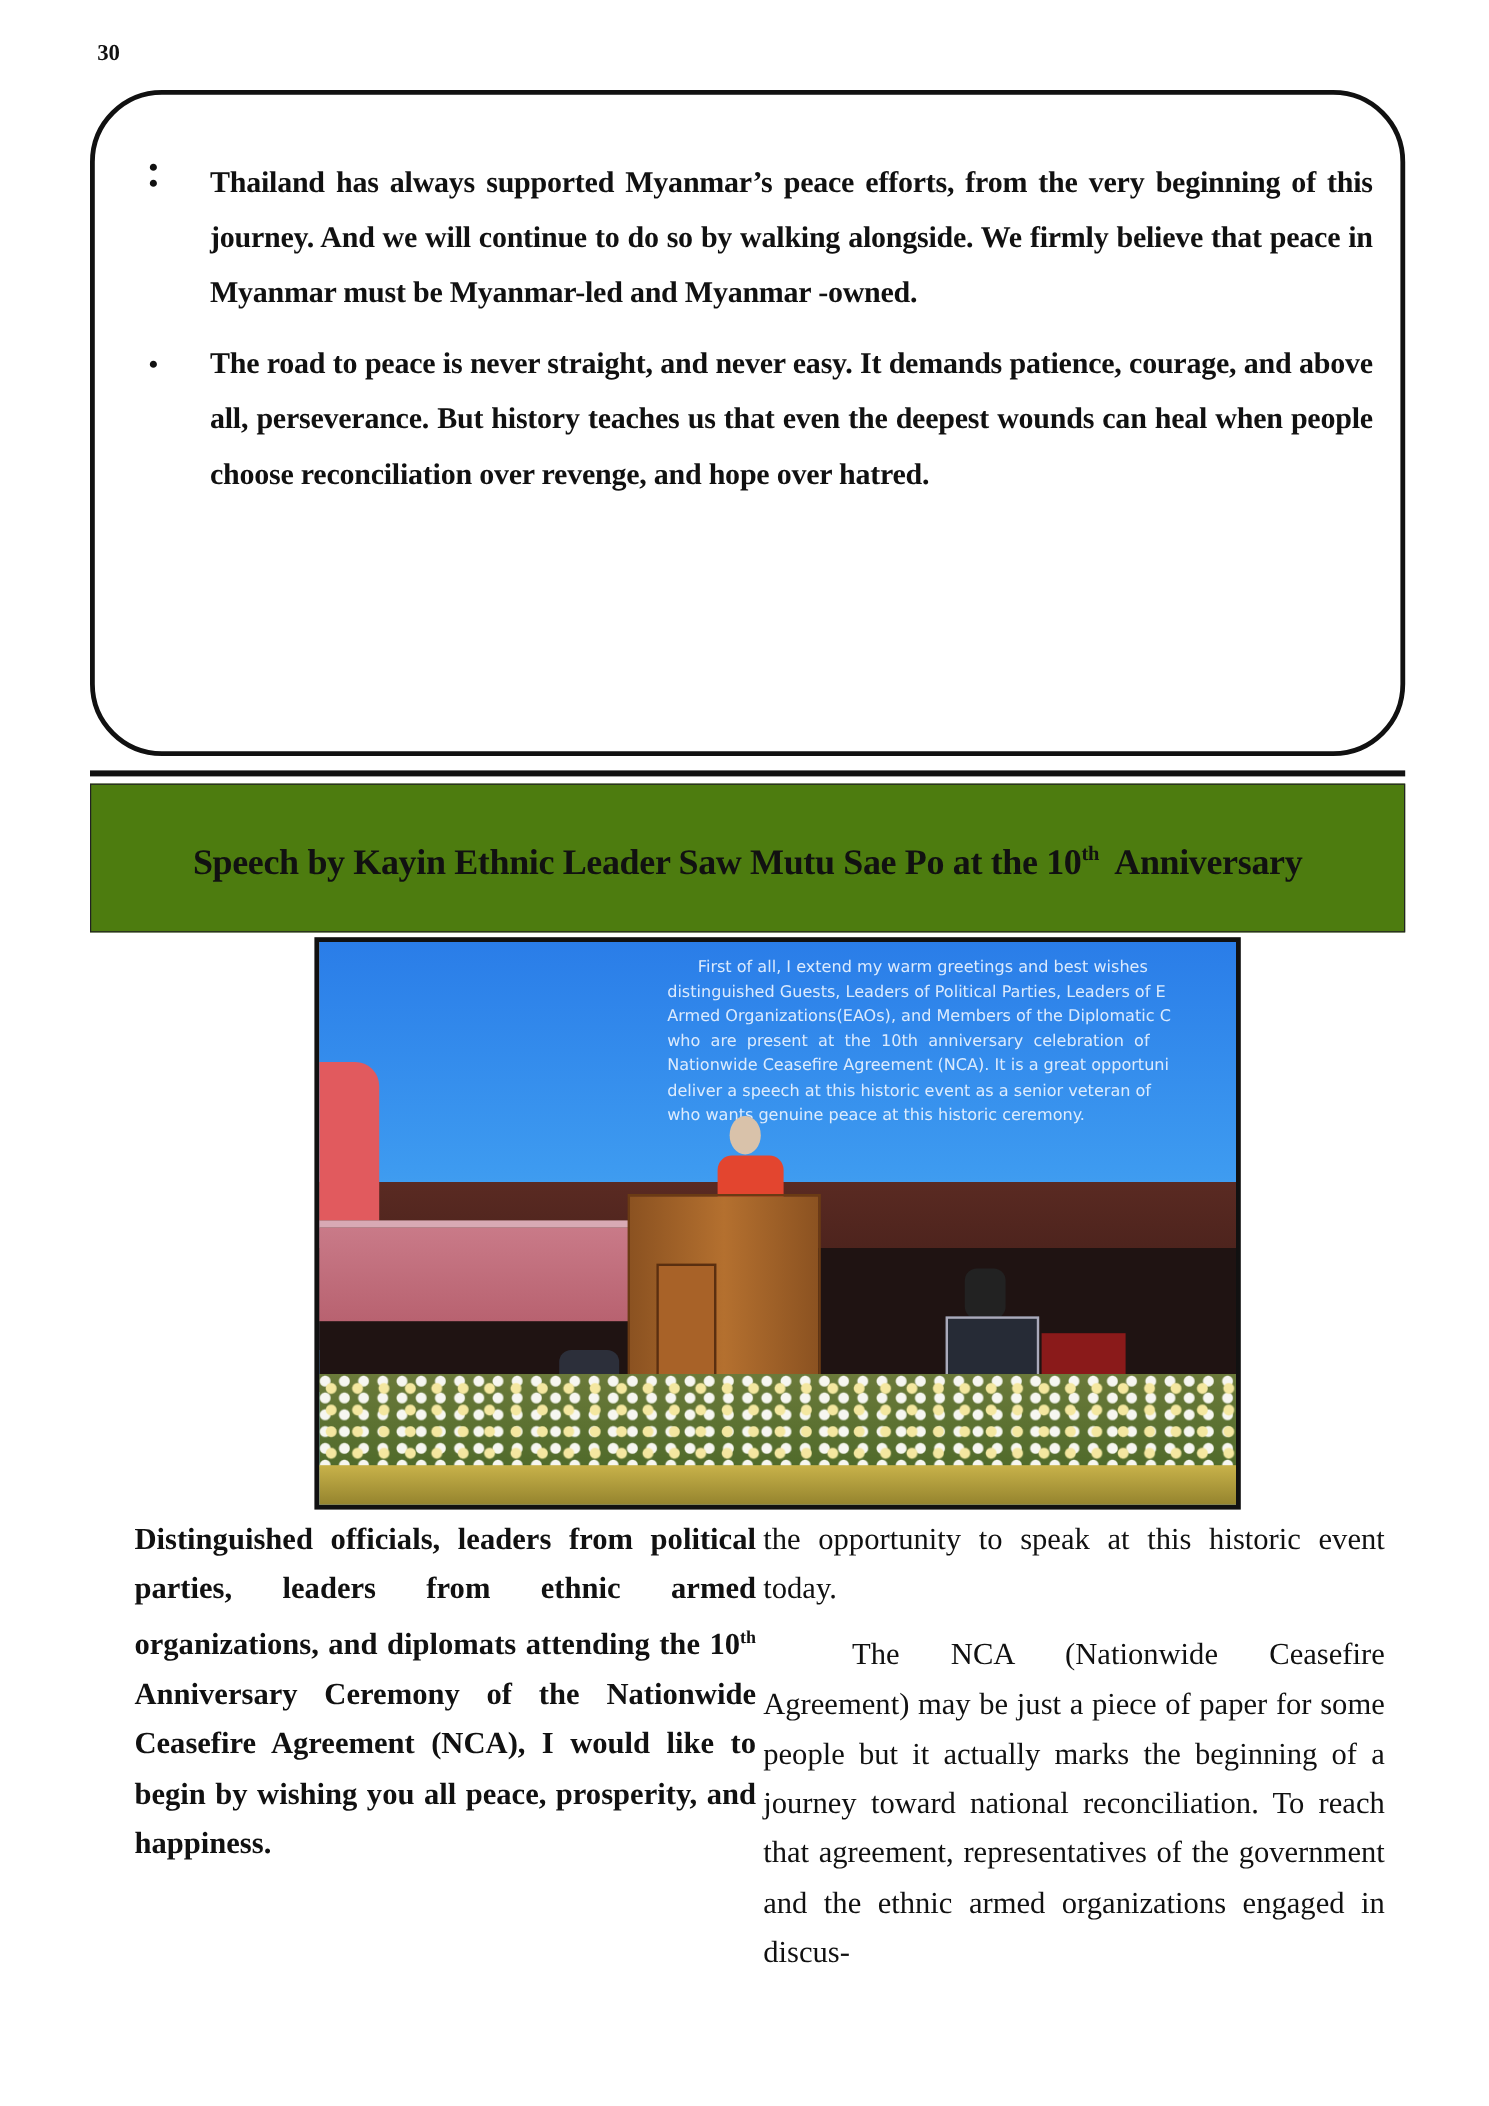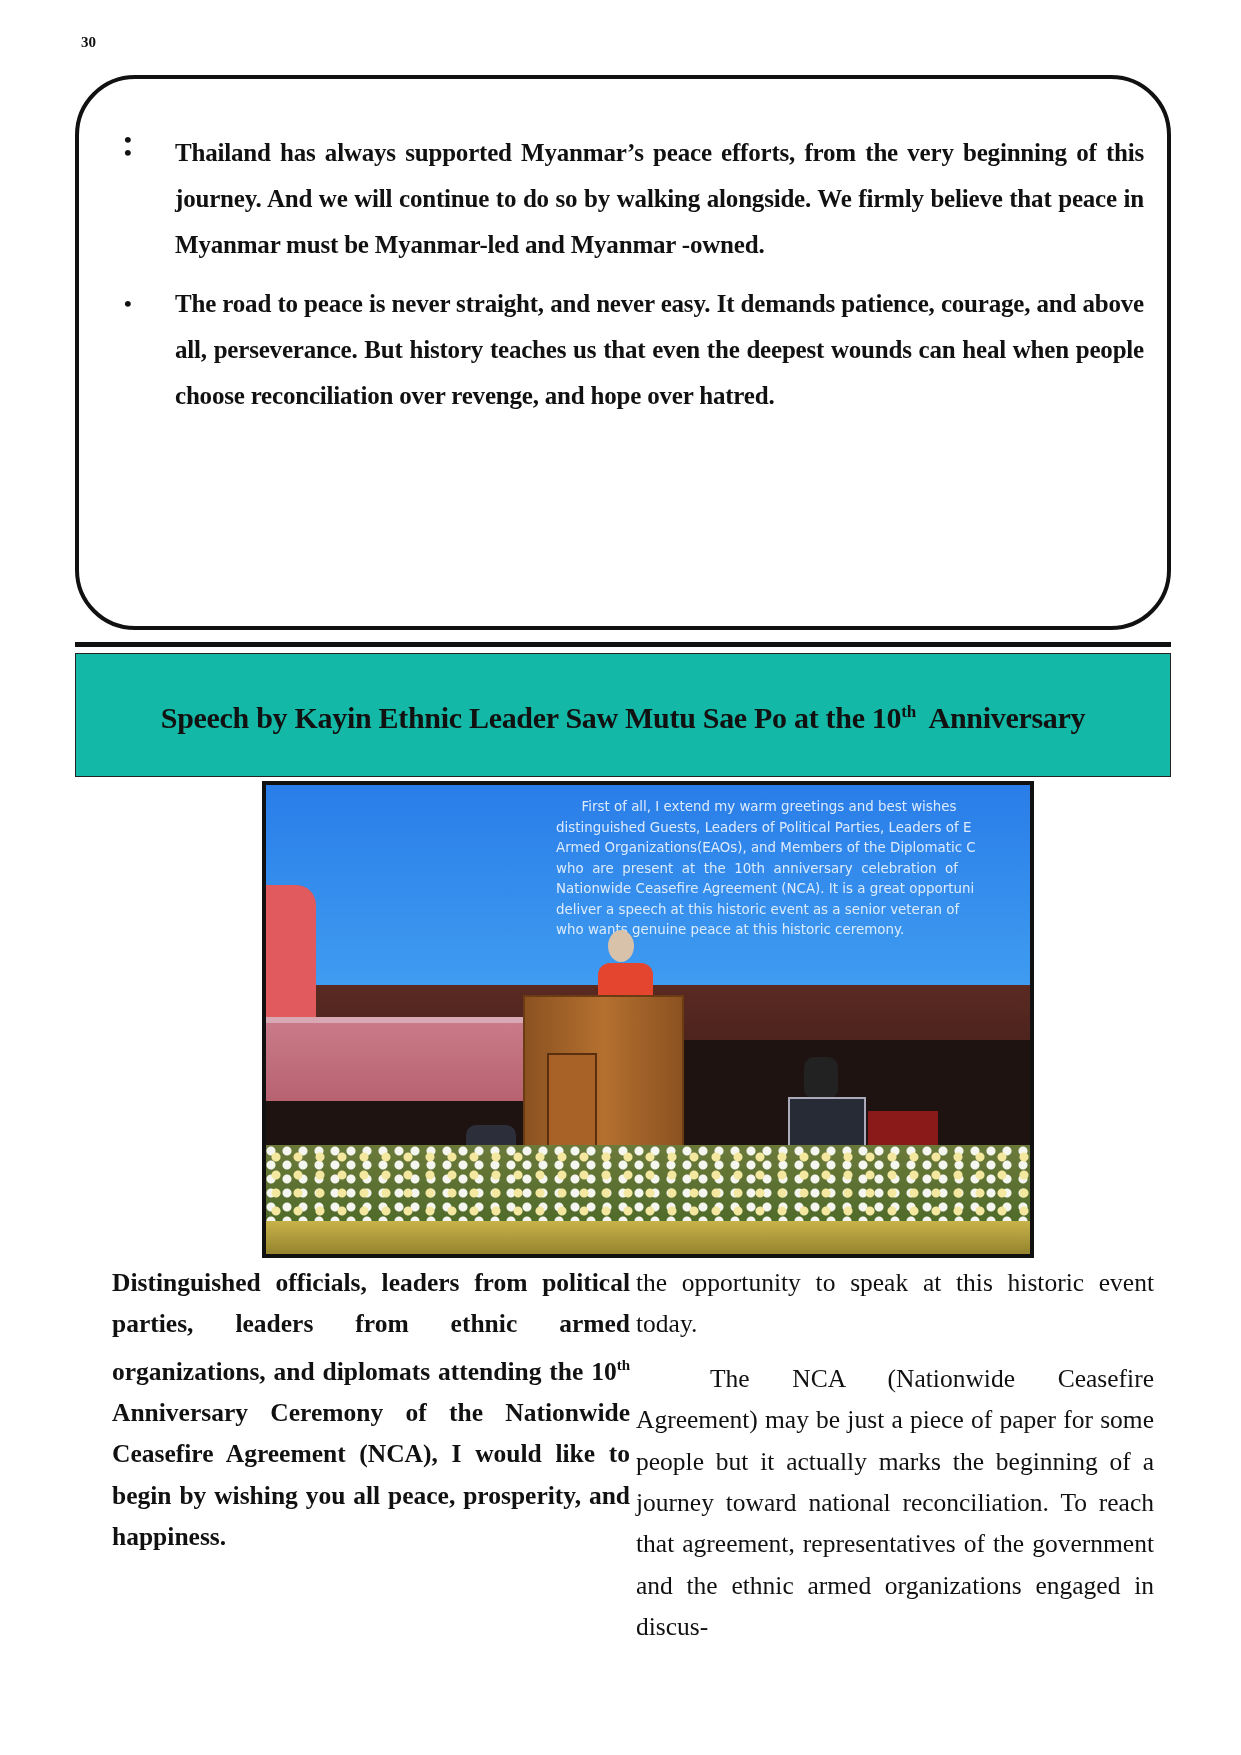--- a/index.html
+++ b/index.html
@@ -1,37 +1,37 @@
 <!DOCTYPE html>
 <html><head>
 <meta charset="utf-8">
 <style>
   * { box-sizing: border-box; margin: 0; padding: 0; }
   html, body { width: 1241px; height: 1755px; background: #ffffff; }
   body { position: relative; font-family: "Liberation Serif", "DejaVu Serif", serif; color: #111; overflow: hidden; }
 
-  .page-number { position: absolute; left: 81px; top: 34px; font-size: 15px; font-weight: bold; text-align: right; }
+  .page-number { position: absolute; left: 81px; top: 34px; font-size: 19px; font-weight: bold; text-align: right; }
 
   .quote-box {
     position: absolute; left: 75px; top: 75px; width: 1096px; height: 555px;
     border: 4px solid #111; border-radius: 60px;
   }
   .quote-list { list-style: none; position: absolute; left: 30px; top: 38px; width: 1035px; }
   .quote-list li {
     position: relative; padding-left: 66px; font-weight: bold; font-size: 25px;
     line-height: 46px; text-align: justify; margin-bottom: 13px;
     font-family: "Liberation Serif", serif; letter-spacing: -0.2px;
   }
   .quote-list li .bullet { position: absolute; left: 15px; top: 0; font-size: 22px; }
 
   .rule { position: absolute; left: 75px; top: 642px; width: 1096px; height: 5px; background: #111; }
 
   .title-banner {
     position: absolute; left: 75px; top: 653px; width: 1096px; height: 124px;
-    background: #14b8a6; border: 1.5px solid #222;
+    background: #4d7c0f; border: 1.5px solid #222;
     display: flex; flex-direction: column; align-items: center; justify-content: center;
   }
   .title-banner .line { font-size: 30px; font-weight: bold; line-height: 42px; font-family: "Liberation Serif", serif; letter-spacing: -0.3px; }
   .title-banner sup { font-size: 17px; }
 
   .photo {
     position: absolute; left: 262px; top: 781px; width: 772px; height: 477px;
     border: 4px solid #111; overflow: hidden;
     background: linear-gradient(180deg, #2a7de8 0%, #3d9af0 40%, #49a6ee 55%, #3b8fe0 68%);
   }

